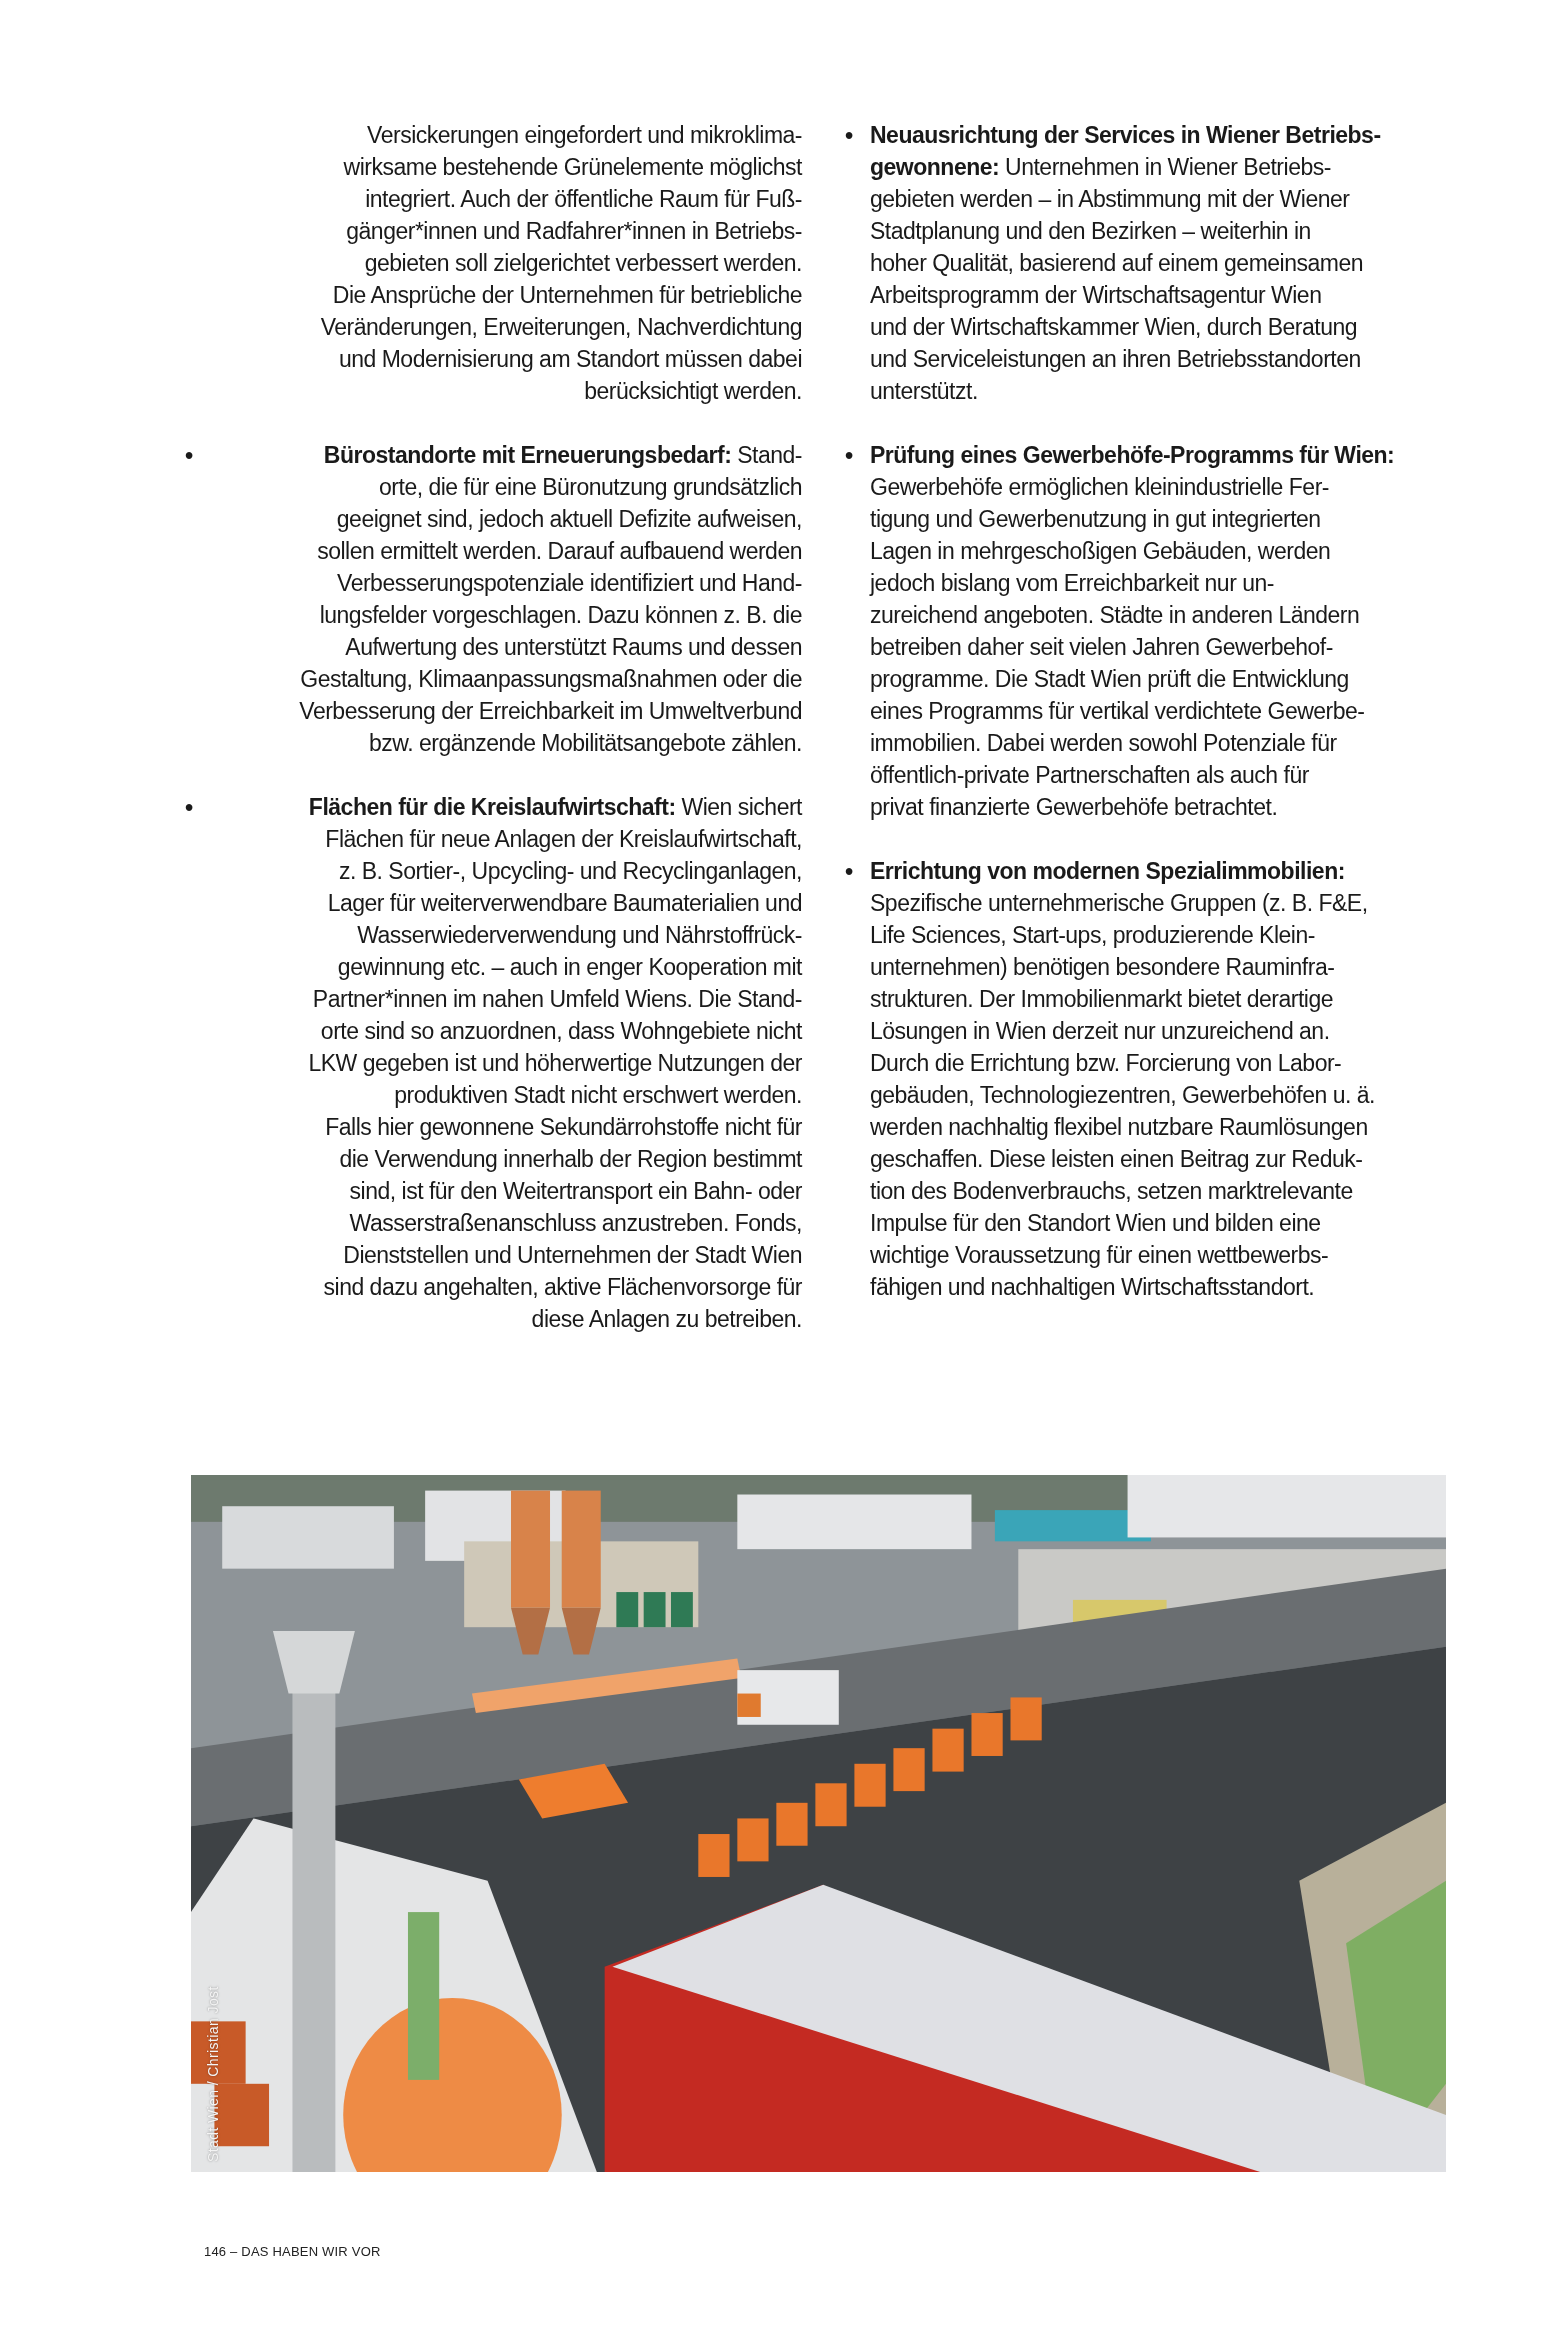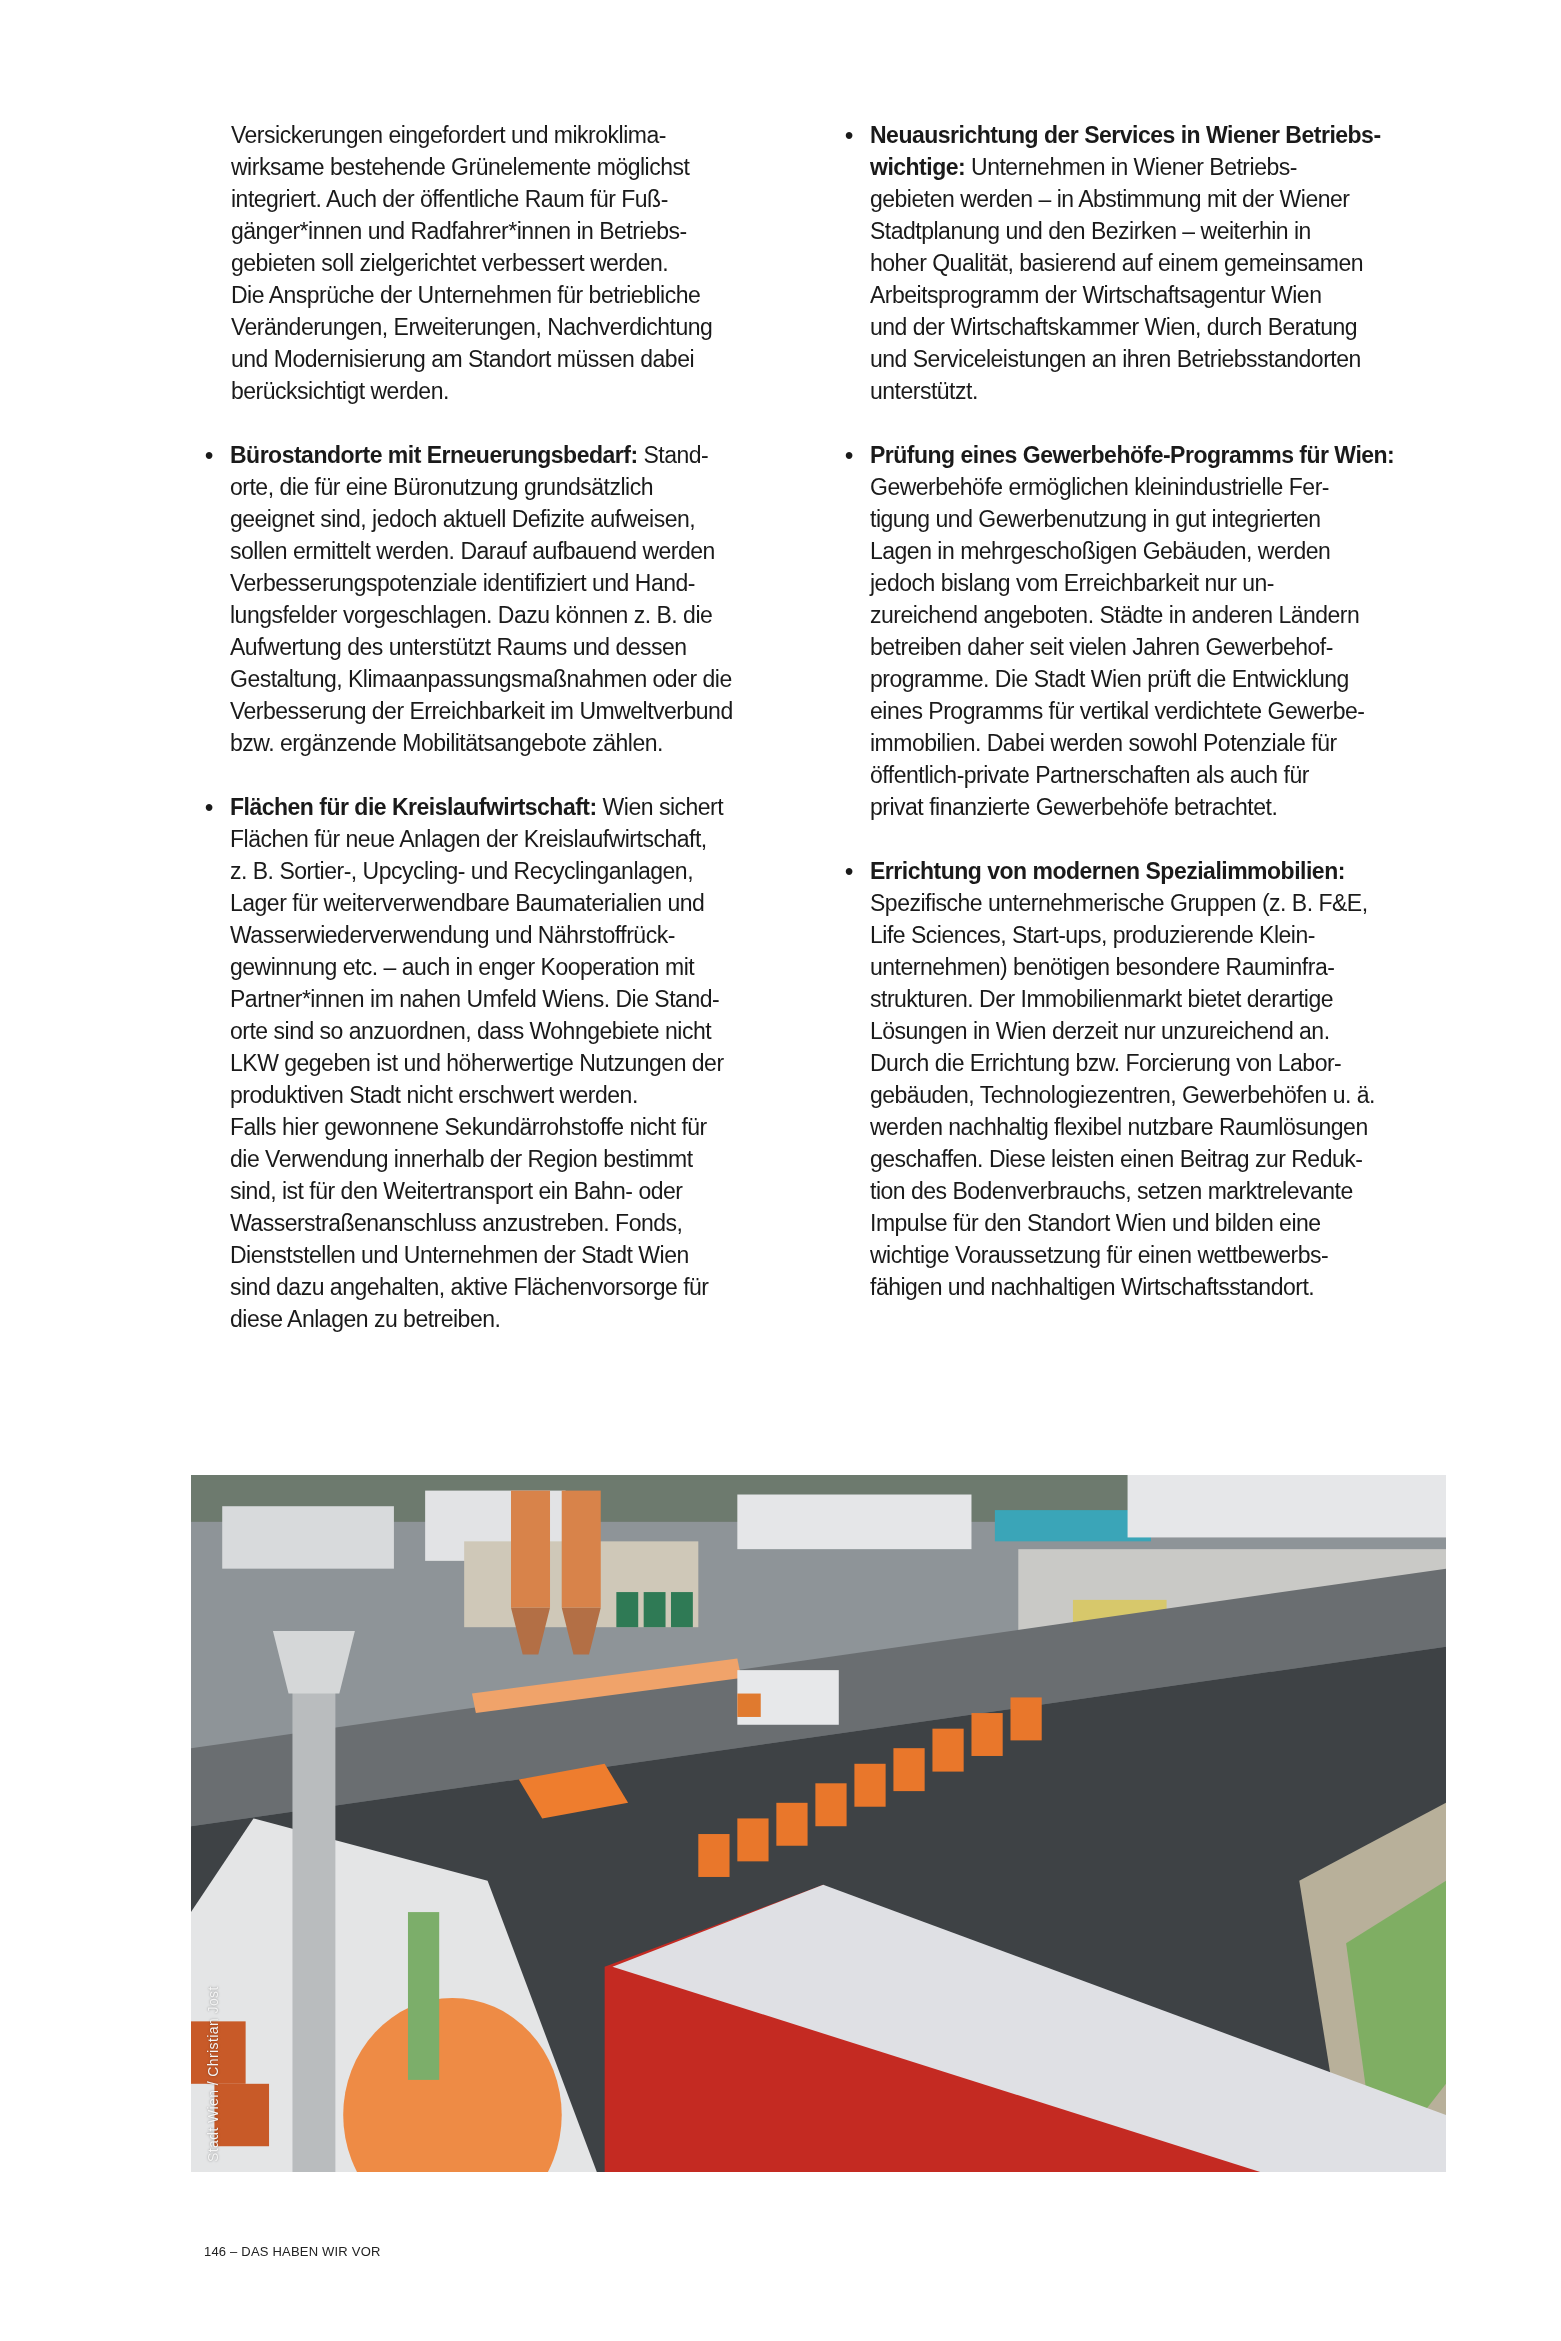--- a/index.html
+++ b/index.html
@@ -2,21 +2,21 @@
 <html style="font-size:12.5px"><head>
   <meta charset="utf-8">
   <style>
     html, body { margin: 0; padding: 0; background: #ffffff; }
     body {
       width: 1561px; height: 2342px; position: relative; overflow: hidden;
       font-family: "Liberation Sans", "DejaVu Sans", sans-serif;
       color: #1a1a1a;
     }
     .col { position: absolute; top: 119px; }
-    .col-left { left: 205px; width: 617px; }
+    .col-left { left: 185px; width: 617px; text-align: right; }
     .col-right { left: 845px; width: 617px; }
     .item { position: relative; padding-left: 25px; margin-bottom: 32px; }
     .item.no-bullet { padding-left: 26px; }
     .bullet {
       position: absolute; left: 0; top: 0;
       font-size: 23.4px; line-height: 32px; font-weight: bold;
     }
     .line {
       display: block; font-size: 23px; line-height: 32px;
       white-space: nowrap; letter-spacing: -0.5px;
@@ -85,21 +85,21 @@
       <span class="line">Dienststellen und Unternehmen der Stadt Wien</span>
       <span class="line">sind dazu angehalten, aktive Flächenvorsorge für</span>
       <span class="line">diese Anlagen zu betreiben.</span>
     </div>
 </div>
 
 <div class="col col-right">
   <div class="item" id="right-item-0">
     <span class="bullet">•</span>
   <span class="line"><b>Neuausrichtung der Services in Wiener Betriebs-</b></span>
-      <span class="line"><b>wichtige:</b><span> Unternehmen in Wiener Betriebs-</span></span>
+      <span class="line"><b>gewonnene:</b><span> Unternehmen in Wiener Betriebs-</span></span>
       <span class="line">gebieten werden – in Abstimmung mit der Wiener</span>
       <span class="line">Stadtplanung und den Bezirken – weiterhin in</span>
       <span class="line">hoher Qualität, basierend auf einem gemeinsamen</span>
       <span class="line">Arbeitsprogramm der Wirtschaftsagentur Wien</span>
       <span class="line">und der Wirtschaftskammer Wien, durch Beratung</span>
       <span class="line">und Serviceleistungen an ihren Betriebsstandorten</span>
       <span class="line">unterstützt.</span>
     </div>
   <div class="item" id="right-item-1">
     <span class="bullet">•</span>

